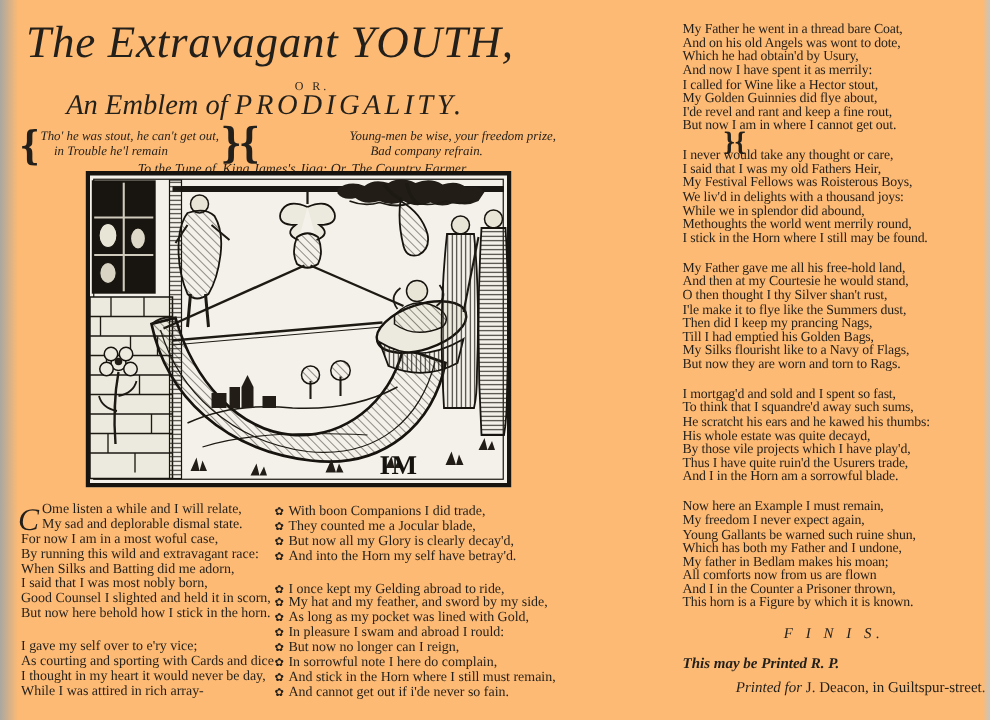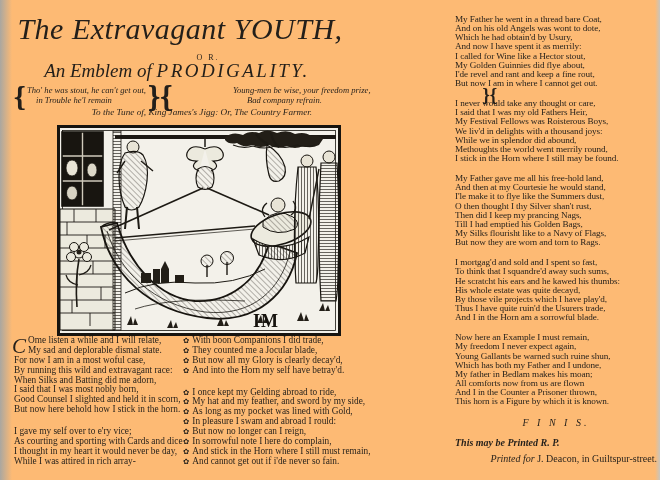--- a/index.html
+++ b/index.html
@@ -22,21 +22,21 @@
     font-style:italic;font-size:19px;white-space:nowrap;box-sizing:border-box;}
   .subtitle .caps{letter-spacing:2.5px;}
   .motto{font-style:italic;font-size:8.6px;line-height:9.6px;white-space:nowrap;}
   .motto .l2{padding-left:9px;display:block;}
   .brace{font-family:"DejaVu Serif",serif;font-weight:bold;transform:scaleY(1.25);}
   .brace-left{left:13px;top:84px;font-size:21px;}
   .brace-mid{left:147px;top:83px;font-size:22px;letter-spacing:-2px;}
   .brace-right{left:482px;top:88px;font-size:13px;letter-spacing:-1px;}
   .tune{left:42px;top:107px;width:320px;text-align:center;
     font-style:italic;font-size:9.2px;white-space:nowrap;}
-  .woodcut{left:57px;top:125px;width:284px;height:251px;}
+  .woodcut{left:57px;top:114px;width:284px;height:251px;}
   .verse .line{white-space:nowrap;font-size:9.3px;line-height:9.9px;height:9.9px;}
   .verse .stanza{margin-bottom:12px;}
   .col1{left:14px;top:336px;width:175px;}
   .col1 .stanza:first-child .line:nth-child(1),
   .col1 .stanza:first-child .line:nth-child(2){margin-left:14px;}
   .dropcap{left:12px;top:336px;font-size:21px;line-height:20px;font-style:italic;}
   .col2{left:183px;top:336px;width:270px;}
   .col2 .orn{font-family:"DejaVu Sans",sans-serif;font-size:7.5px;margin-right:3px;}
   .rightcol{left:455px;top:15px;width:202px;}
   .rightcol .line{font-size:9.2px;line-height:9.15px;height:9.15px;letter-spacing:-.1px;}
@@ -256,22 +256,22 @@
           <div class="line">I said that I was my old Fathers Heir,</div>
           <div class="line">My Festival Fellows was Roisterous Boys,</div>
           <div class="line">We liv'd in delights with a thousand joys:</div>
           <div class="line">While we in splendor did abound,</div>
           <div class="line">Methoughts the world went merrily round,</div>
           <div class="line">I stick in the Horn where I still may be found.</div>
         </div>
         <div class="stanza">
           <div class="line">My Father gave me all his free-hold land,</div>
           <div class="line">And then at my Courtesie he would stand,</div>
+          <div class="line">O then thought I thy Silver shan't rust,</div>
           <div class="line">I'le make it to flye like the Summers dust,</div>
-          <div class="line">O then thought I thy Silver shan't rust,</div>
           <div class="line">Then did I keep my prancing Nags,</div>
           <div class="line">Till I had emptied his Golden Bags,</div>
           <div class="line">My Silks flourisht like to a Navy of Flags,</div>
           <div class="line">But now they are worn and torn to Rags.</div>
         </div>
         <div class="stanza">
           <div class="line">I mortgag'd and sold and I spent so fast,</div>
           <div class="line">To think that I squandre'd away such sums,</div>
           <div class="line">He scratcht his ears and he kawed his thumbs:</div>
           <div class="line">His whole estate was quite decayd,</div>

